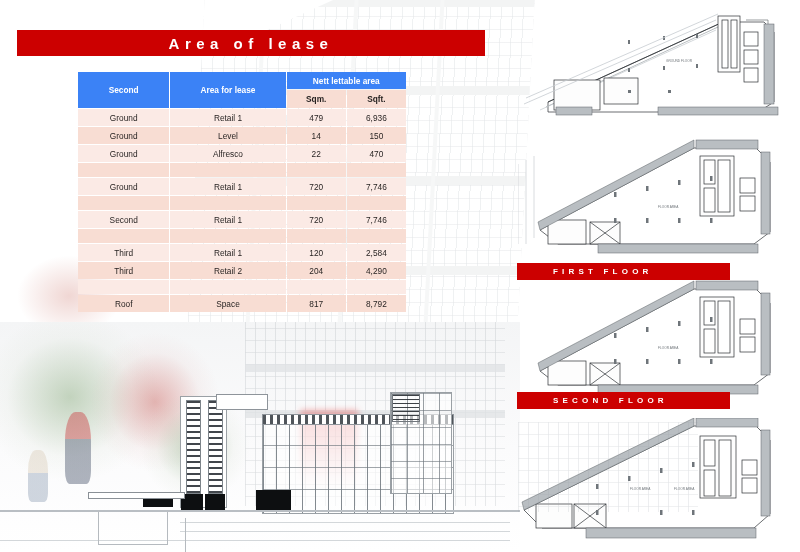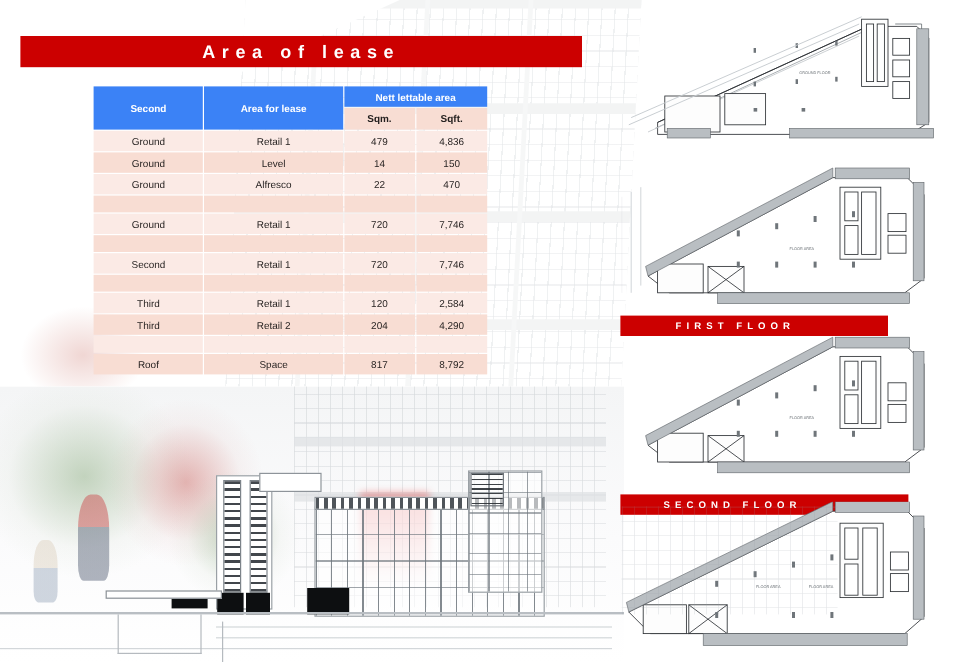--- a/index.html
+++ b/index.html
@@ -215,21 +215,21 @@
       <tr>
         <th class="hdr-sub">Sqm.</th>
         <th class="hdr-sub">Sqft.</th>
       </tr>
     </thead>
     <tbody id="table-body">
         <tr class="r-light">
           <td>Ground</td>
           <td>Retail 1</td>
           <td>479</td>
-          <td>4,836</td>
+          <td>6,936</td>
         </tr>
         <tr class="r-dark">
           <td>Ground</td>
           <td>Level</td>
           <td>14</td>
           <td>150</td>
         </tr>
         <tr class="r-light">
           <td>Ground</td>
           <td>Alfresco</td>
@@ -408,21 +408,21 @@
         <rect x="243" y="18" width="9" height="82"></rect>
         <rect x="80" y="110" width="160" height="9"></rect>
       </g>
       <g fill="none" stroke="#cfd3d7" stroke-width="0.8">
         <path d="M0 30 L0 110 M8 26 L8 110 M16 22 L16 104"></path>
       </g>
       <text x="140" y="74" font-size="3.2" fill="#6c7277" font-family="Liberation Sans, sans-serif">FLOOR AREA</text>
     </svg>
   </div>
 
-  <div class="floor-banner" style="left:517px;top:263px;width:213px;padding-left:10px;">
+  <div class="floor-banner" style="left:517px;top:263px;width:213px;">
     <span>FIRST FLOOR</span>
   </div>
 
   <div class="plan" style="left:518px;top:275px;width:282px;height:122px;">
     <svg width="282" height="122" viewBox="0 0 282 122">
       <g fill="none" stroke="#2b2f33" stroke-width="0.7">
         <path d="M22 96 L176 14 L238 14 L252 28 L252 98 L236 110 L40 110 Z" fill="#ffffff"></path>
         <rect x="182" y="22" width="34" height="60" fill="#fdfdfd"></rect>
         <rect x="186" y="26" width="11" height="24" fill="#ffffff"></rect>
         <rect x="186" y="54" width="11" height="24" fill="#ffffff"></rect>
@@ -446,21 +446,21 @@
       <g fill="#b9bec2" stroke="#5d6267" stroke-width="0.5">
         <path d="M22 96 L176 14 L176 6 L20 88 Z"></path>
         <rect x="178" y="6" width="62" height="9"></rect>
         <rect x="243" y="18" width="9" height="82"></rect>
         <rect x="80" y="110" width="160" height="9"></rect>
       </g>
       <text x="140" y="74" font-size="3.2" fill="#6c7277" font-family="Liberation Sans, sans-serif">FLOOR AREA</text>
     </svg>
   </div>
 
-  <div class="floor-banner" style="left:517px;top:412px;width:240px;">
+  <div class="floor-banner" style="left:517px;top:392px;width:213px;">
     <span>SECOND FLOOR</span>
   </div>
 
   <div class="plan" style="left:518px;top:418px;width:282px;height:134px;">
     <svg width="282" height="134" viewBox="0 0 282 134">
       <g fill="none" stroke="#2b2f33" stroke-width="0.7">
         <path d="M6 92 L176 8 L238 8 L252 22 L252 96 L236 110 L24 110 Z" fill="#ffffff"></path>
         <rect x="182" y="18" width="36" height="62" fill="#fdfdfd"></rect>
         <rect x="186" y="22" width="11" height="26" fill="#ffffff"></rect>
         <rect x="186" y="52" width="11" height="26" fill="#ffffff"></rect>

